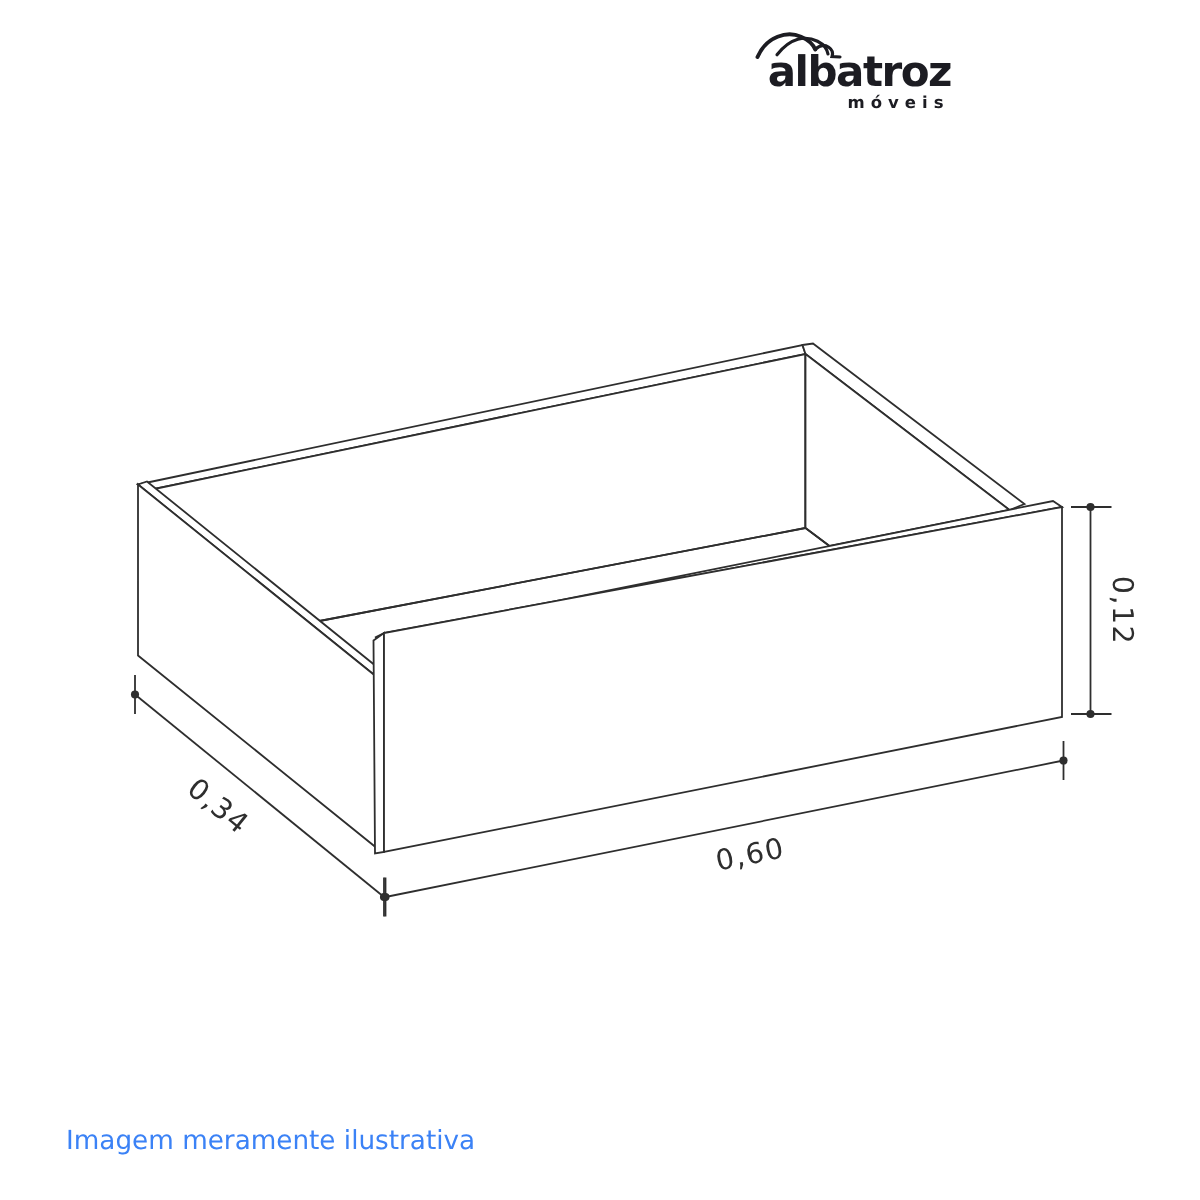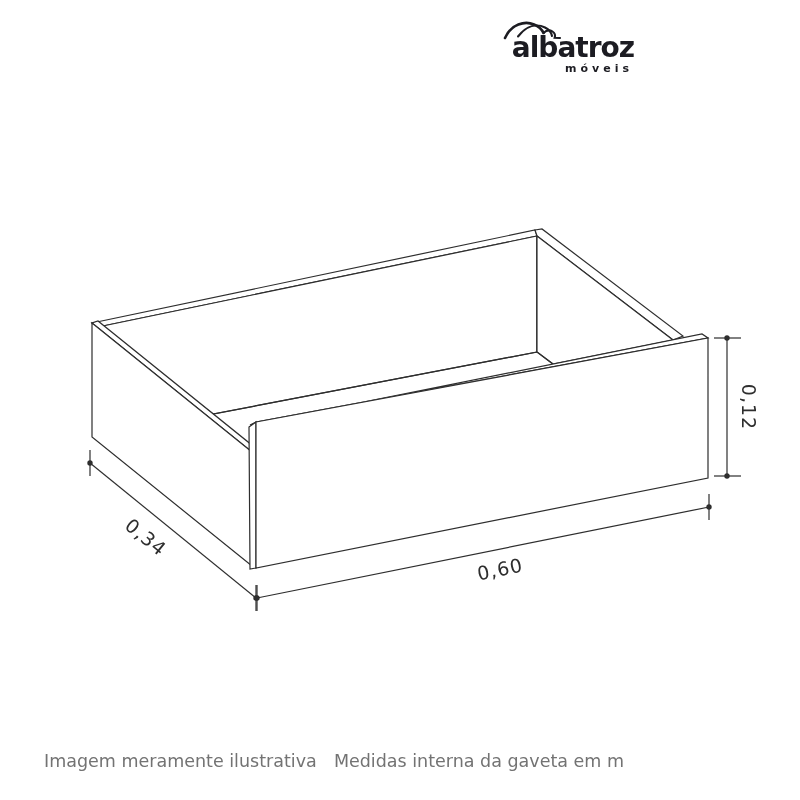--- a/index.html
+++ b/index.html
@@ -62,21 +62,21 @@
     font-size:19px;
     letter-spacing:1px;
   }
 
   
   .note{
     position:absolute;
     top:751px;
     font-size:17.5px;
     font-weight:500;
-    color:#737373;
+    color:#3b82f6;
     white-space:nowrap;
   }
   .note.left{left:44px;}
   .note.right{right:40px;}
 </style>
 </head>
 <body>
 
 <div class="stage">
 
@@ -141,15 +141,14 @@
       <line class="dim" x1="714" y1="338" x2="741" y2="338"></line>
       <line class="dim" x1="714" y1="476" x2="741" y2="476"></line>
       <line class="dim" x1="727" y1="338" x2="727" y2="476"></line>
       <circle class="dim-dot" cx="727" cy="338" r="2.7"></circle>
       <circle class="dim-dot" cx="727" cy="476" r="2.7"></circle>
       <text class="dim-label" x="742" y="407" text-anchor="middle" transform="rotate(90 742 407)">0,12</text>
     </g>
   </svg>
 
   <div class="note left">Imagem meramente ilustrativa</div>
-  <div class="note right">Medidas interna da gaveta em m</div>
 
 </div>
 
 </body></html>

